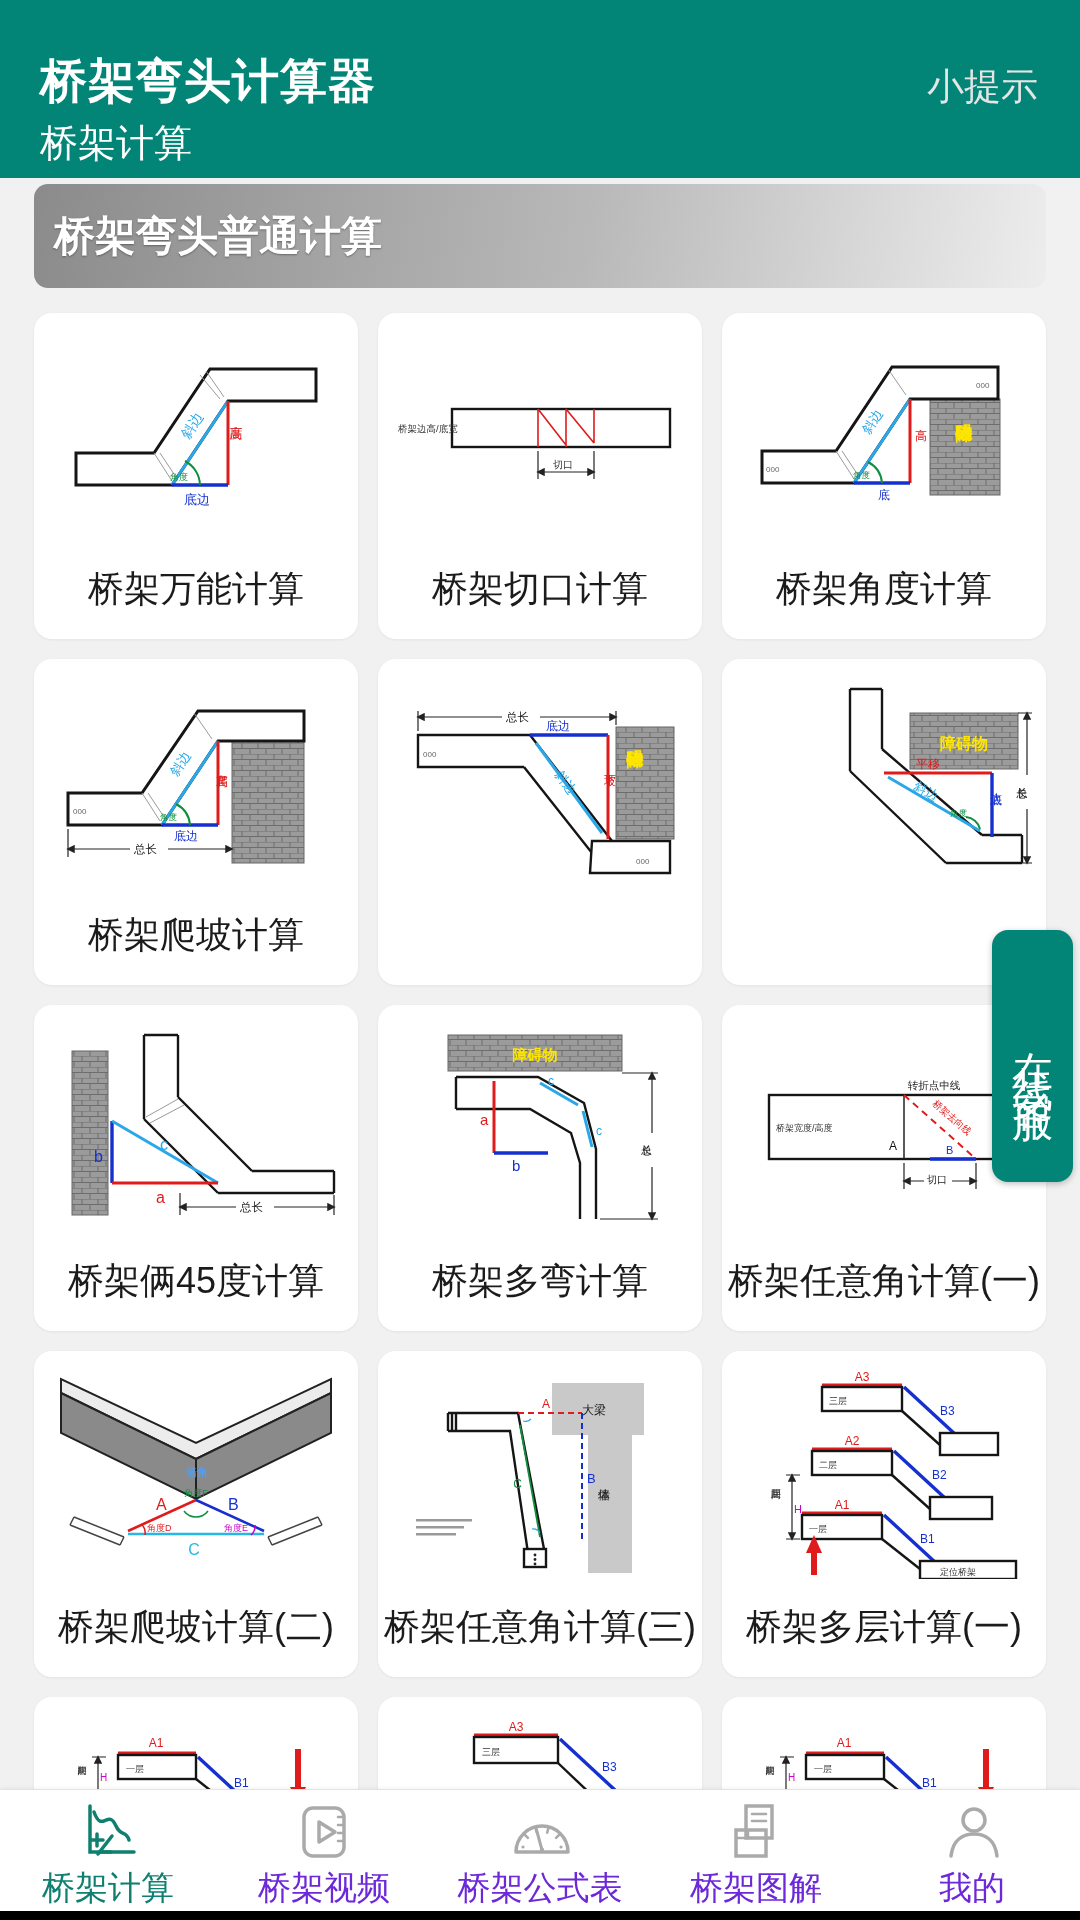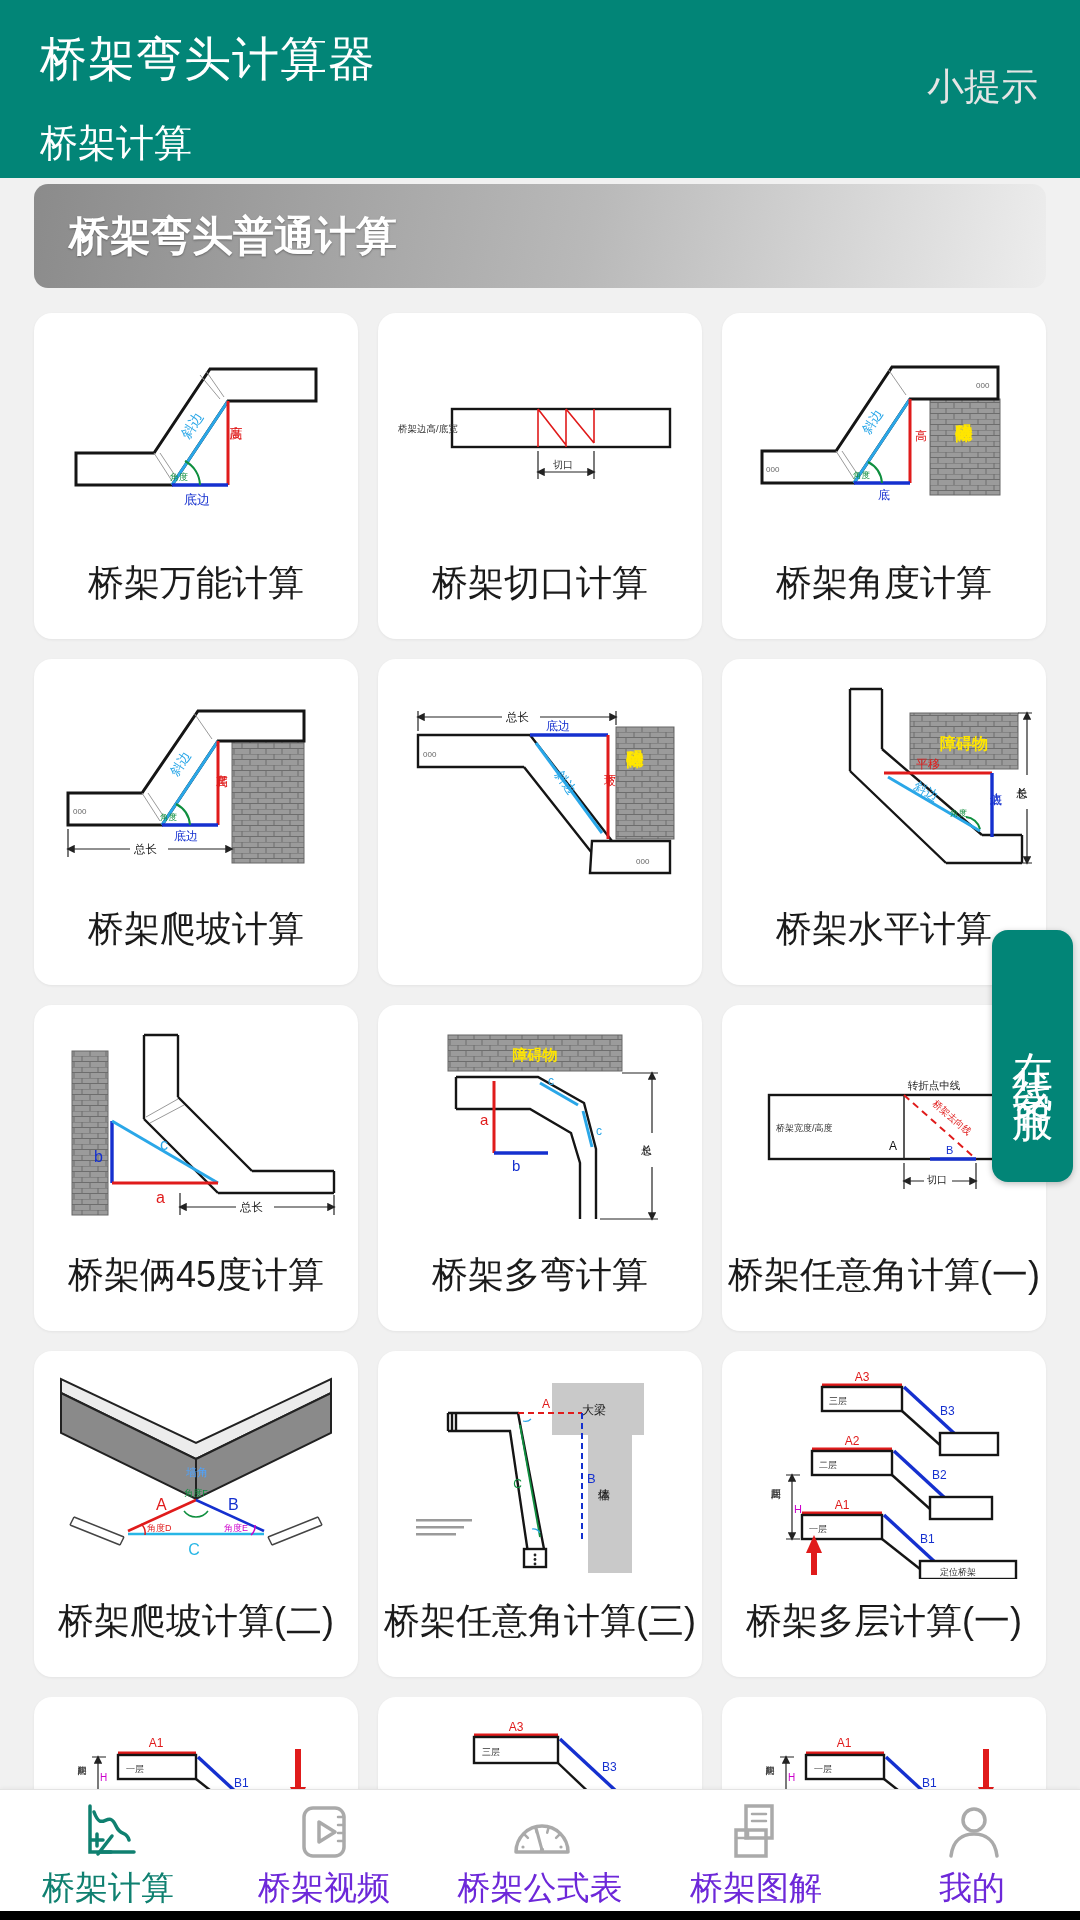--- a/index.html
+++ b/index.html
@@ -1,42 +1,42 @@
 <!DOCTYPE html>
 <html><head>
 <meta charset="utf-8">
 <style>
   html,body{margin:0;padding:0;}
   body{font-family:"Liberation Sans","DejaVu Sans",sans-serif;background:#d8d8d8;}
   .phone{position:relative;width:1080px;height:1920px;overflow:hidden;background:#f1f1f1;}
 
   
   .hdr{position:absolute;top:0;left:0;width:1080px;height:178px;background:#028577;}
-  .hdr-title{position:absolute;left:40px;top:28px;font-size:47px;font-weight:normal;color:#fff;letter-spacing:1px;}
+  .hdr-title{position:absolute;left:40px;top:50px;font-size:47px;font-weight:bold;color:#fff;letter-spacing:1px;}
   .hdr-sub{position:absolute;left:40px;top:118px;font-size:38px;color:#fff;}
   .hdr-tip{position:absolute;right:42px;top:62px;font-size:37px;color:#e5e5e5;cursor:pointer;}
 
   
   .banner{position:absolute;top:184px;left:34px;width:1012px;height:104px;border-radius:14px;
     background:linear-gradient(100deg,#8b8b8b 0%,#b9b9b9 55%,#ededed 100%);
     display:flex;align-items:center;}
-  .banner-title{margin-left:35px;font-size:41px;font-weight:bold;color:#fff;text-shadow:0 1px 2px rgba(0,0,0,.35);}
+  .banner-title{margin-left:20px;font-size:41px;font-weight:bold;color:#fff;text-shadow:0 1px 2px rgba(0,0,0,.35);}
 
   
   .grid{position:absolute;left:0;top:313px;width:1080px;display:grid;grid-template-columns:repeat(3,1fr);
     gap:20px;padding:0 34px;box-sizing:border-box;}
   .grid5{position:absolute;left:0;top:1697px;width:1080px;height:93px;overflow:hidden;
     display:grid;grid-template-columns:repeat(3,1fr);gap:20px;padding:0 34px;box-sizing:border-box;}
   .card{background:#fff;border-radius:18px;height:326px;box-shadow:0 1px 3px rgba(0,0,0,.06);
     display:flex;flex-direction:column;align-items:center;cursor:pointer;overflow:hidden;}
   .diag{position:relative;width:300px;height:210px;margin-top:18px;flex:0 0 auto;}
   .diag svg{width:100%;height:100%;display:block;}
   .diagS{position:relative;width:300px;height:92px;margin-top:22px;}
   .diagS svg{width:100%;height:100%;display:block;}
-  .card-label{margin-top:18px;font-size:36px;color:#1b1b1b;white-space:nowrap;}
+  .card-label{margin-top:24px;font-size:36px;color:#1b1b1b;white-space:nowrap;}
 
   
   svg text{font-family:"Liberation Sans","DejaVu Sans",sans-serif;}
   .oln{fill:#fff;stroke:#151515;stroke-width:3;stroke-linejoin:miter;}
   .ol2{fill:none;stroke:#151515;stroke-width:2.4;}
   .ol2f{fill:#fff;stroke:#151515;stroke-width:2.4;}
   .fold{stroke:#9a9a9a;stroke-width:1;fill:none;}
   .lnC{stroke:#2aa7e8;stroke-width:3;fill:none;}
   .lnB{stroke:#1530cf;stroke-width:3.4;fill:none;}
   .lnR{stroke:#e01b1b;stroke-width:3;fill:none;}
@@ -206,21 +206,20 @@
           <line class="lnC" x1="154" y1="100" x2="246" y2="154"></line>
           <text x="190" y="118" font-size="13" fill="#2aa7e8" text-anchor="middle" transform="rotate(30 190 118)">斜边</text>
           <path class="lnG" d="M232,140 A16,16 0 0 1 246,152"></path>
           <text x="216" y="139" font-size="8.5" fill="#0f8f3f">角度</text>
           <path class="dim" d="M284,36 H298 M288,186 H298"></path>
           <line class="dim" x1="293" y1="36" x2="293" y2="186" marker-start="url(#ar)" marker-end="url(#ar)"></line>
           <rect x="286" y="98" width="13" height="34" fill="#fff"></rect>
           <text class="vt" x="288" y="101" font-size="11" fill="#222">总长</text>
         </svg>
       </div>
-      <div class="card-label">桥架水平计算</div>
     </div>
 
     <div class="card">
       <div class="diag">
         <svg viewBox="0 0 300 210">
           <rect x="26" y="28" width="36" height="164" fill="url(#brick)" stroke="#666" stroke-width="1"></rect>
           <path class="ol2" d="M98,12 V96 M132,12 V74 M98,12 H132 M98,96 L172,170 M132,74 L206,148 M172,170 H288 M206,148 H288 M288,148 V170"></path>
           <path class="fold" d="M100,94 L132,76 M104,100 L138,82"></path>
           <line class="lnB" x1="66" y1="98" x2="66" y2="160"></line>
           <line class="lnC" x1="66" y1="98" x2="172" y2="160"></line>

